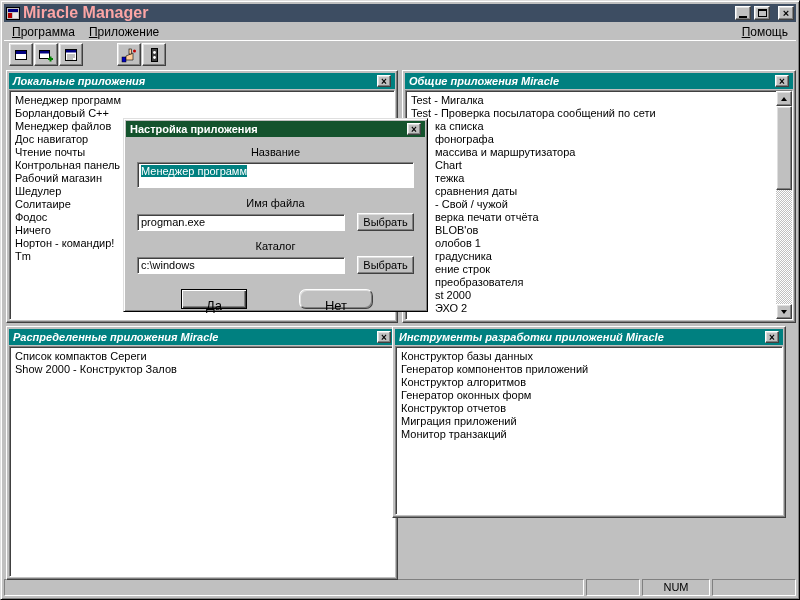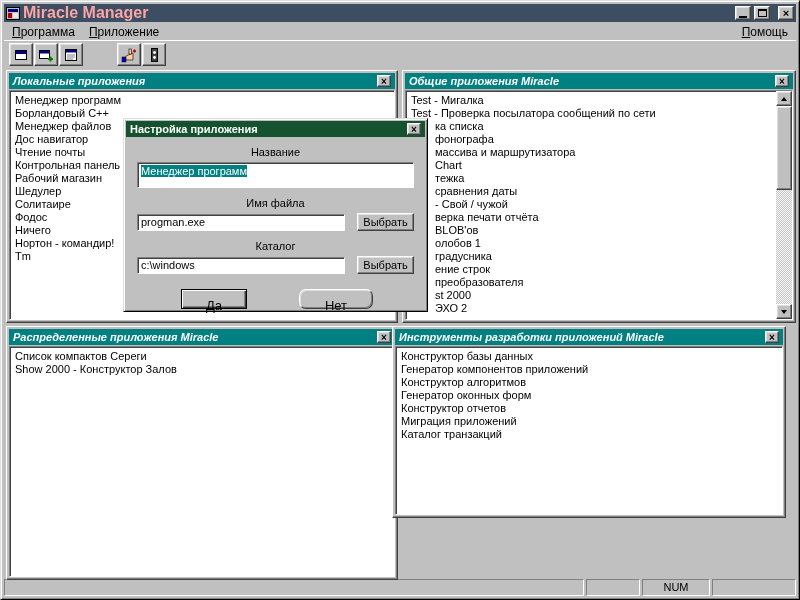--- a/index.html
+++ b/index.html
@@ -269,21 +269,21 @@
           </button>
       </div>
       <div class="panel-body">
         <div class="list-holder">
             <div class="list-item">Конструктор базы данных</div>
             <div class="list-item">Генератор компонентов приложений</div>
             <div class="list-item">Конструктор алгоритмов</div>
             <div class="list-item">Генератор оконных форм</div>
             <div class="list-item">Конструктор отчетов</div>
             <div class="list-item">Миграция приложений</div>
-            <div class="list-item">Каталог транзакций</div>
+            <div class="list-item">Монитор транзакций</div>
           </div>
       </div>
     </div>
 
   </div>
 
   <div class="statusbar">
     <div class="status-pane sp-main"></div>
     <div class="status-pane sp-a"></div>
     <div class="status-pane sp-num">NUM</div>

